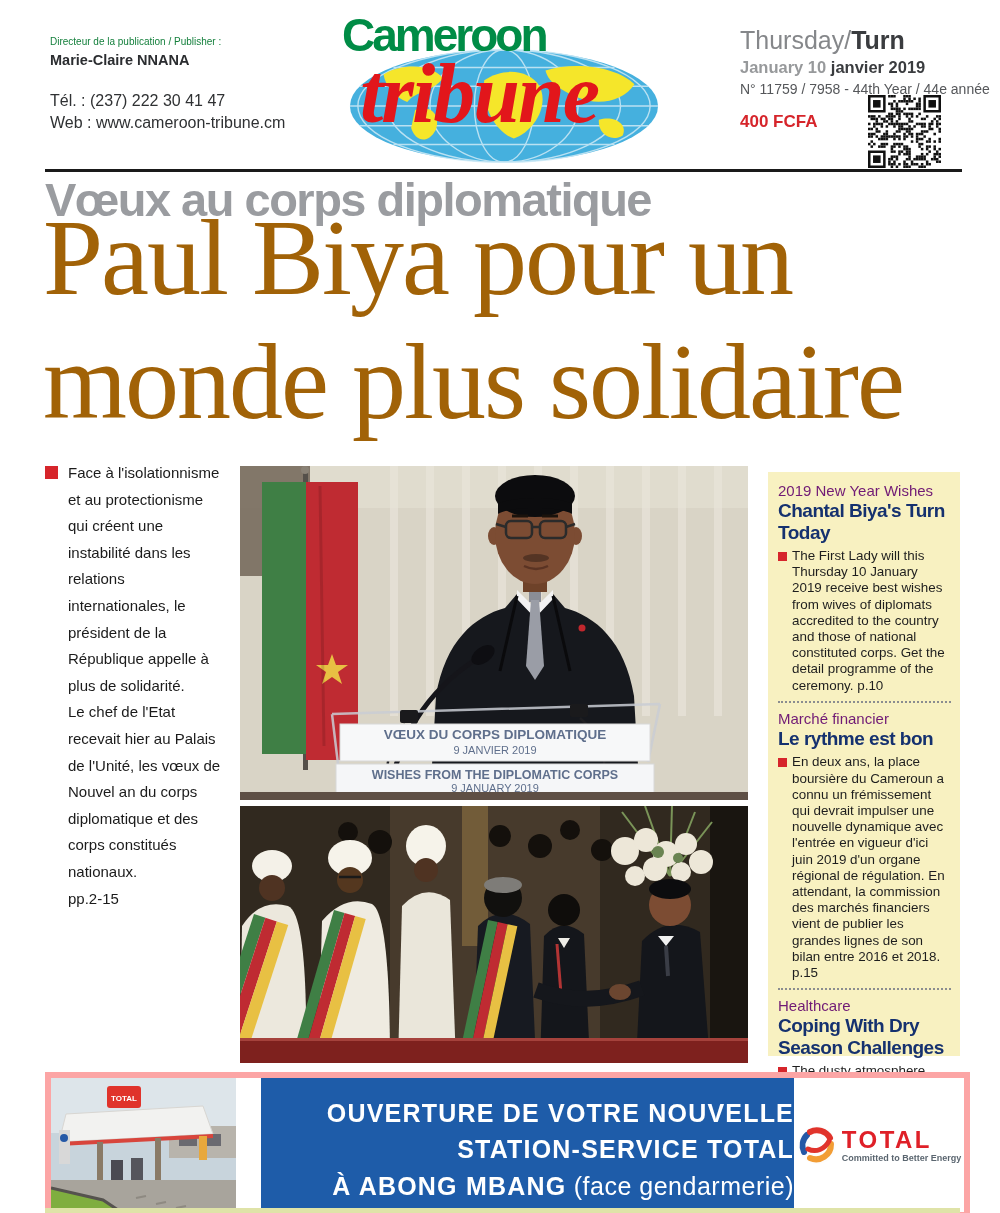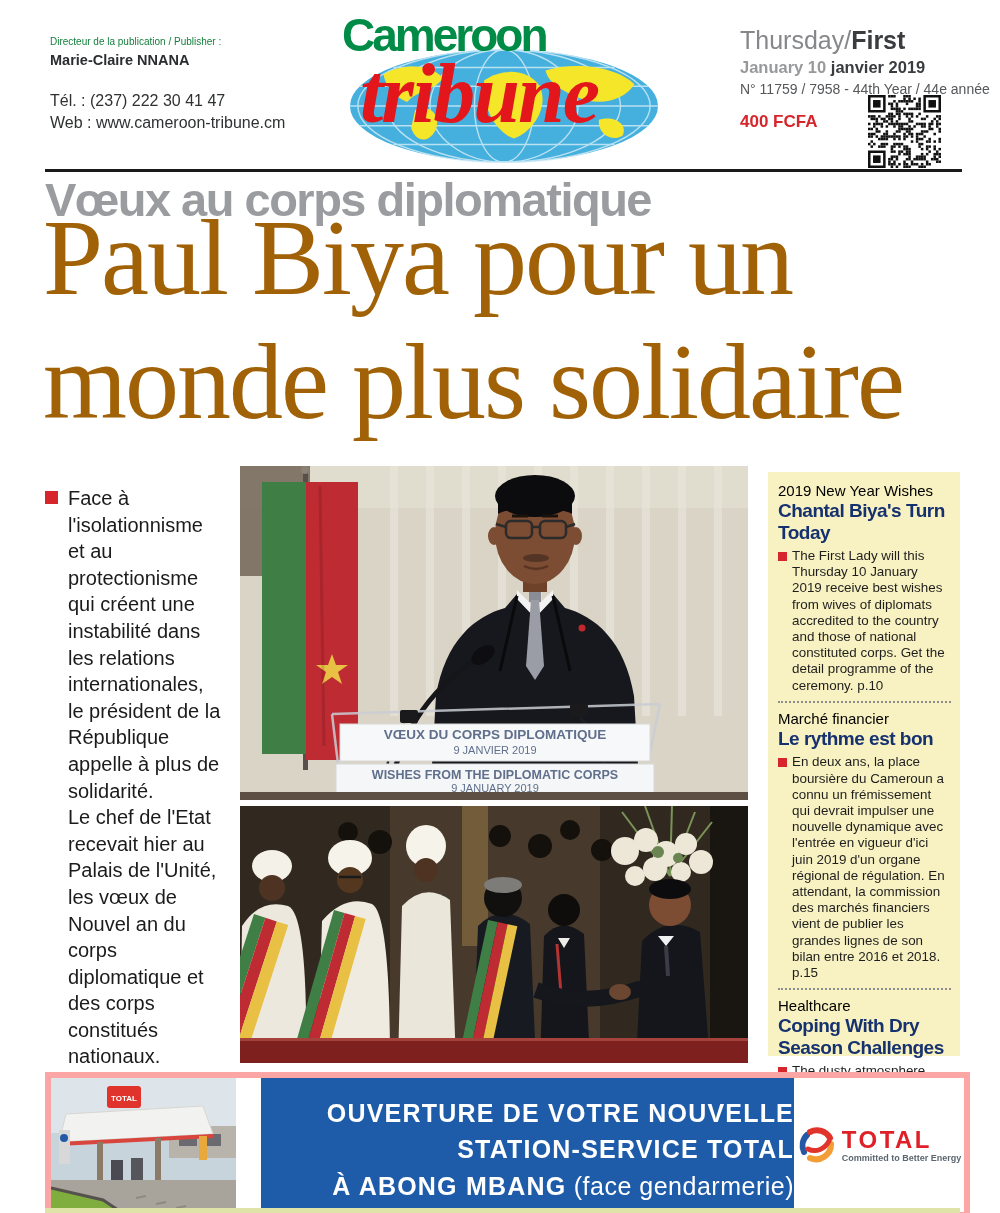--- a/index.html
+++ b/index.html
@@ -29,35 +29,35 @@
   .qr{left:868px;top:95px;width:73px;height:73px;}
 
   .masthead-rule{left:45px;top:169px;width:917px;height:3px;background:#1A1A1A;}
 
   
   .kicker{left:45px;top:175px;font-size:47px;font-weight:bold;color:#9A9CA0;letter-spacing:-1.5px;line-height:50px;}
   .headline{left:43px;top:196px;width:940px;font-family:"Liberation Serif",serif;font-weight:normal;
             color:#a16207;font-size:108px;line-height:124px;letter-spacing:-2px;}
   .headline span{display:block;}
 
-  .summary{left:45px;top:485px;width:178px;font-size:20px;line-height:26.6px;color:#1B1B1B;}
+  .summary{left:45px;top:460px;width:178px;font-size:15px;line-height:26.6px;color:#1B1B1B;}
   .summary p{margin:0;padding-left:23px;position:relative;}
   .lead-bullet{position:absolute;left:0;top:6px;width:13px;height:13px;background:#D6252B;}
 
   
   .photo1{left:240px;top:466px;width:508px;height:334px;}
   .photo2{left:240px;top:806px;width:508px;height:257px;}
   .photo1 svg,.photo2 svg{display:block;}
 
   
   .sidebar{left:768px;top:472px;width:192px;height:584px;background:#F8F1C1;
            padding:8px 9px 0 10px;box-sizing:border-box;}
   .sec{padding-bottom:7px;margin-bottom:7px;}
   .sec-sep{border-bottom:2px dotted #8B8D90;}
-  .sec-kicker{font-size:15px;color:#000000;margin:2px 0 1px;}
+  .sec-kicker{font-size:15px;color:#701a75;margin:2px 0 1px;}
   .sec-title{font-size:19px;font-weight:bold;color:#15316F;line-height:21.5px;letter-spacing:-0.5px;margin-bottom:5px;}
   .sec-body{font-size:13.4px;line-height:16.2px;color:#1E1E1E;position:relative;padding-left:14px;}
   .sec-bullet{position:absolute;left:0;top:4px;width:9px;height:9px;background:#D6252B;}
 
   
   .ad{left:45px;top:1072px;width:913px;height:134px;border:6px solid #fca5a5;display:flex;box-sizing:content-box;}
   .ad-photo{width:185px;height:134px;flex:none;}
   .ad-blue{flex:1;background:#1E5CA9;color:#fff;text-align:right;padding-top:17px;box-sizing:border-box;margin-left:25px;}
   .ad-l1,.ad-l2{font-size:25px;font-weight:bold;letter-spacing:1.2px;line-height:36px;}
   .ad-l3{font-size:25px;line-height:38px;letter-spacing:0.5px;}
@@ -97,21 +97,21 @@
       <path d="M70 64 C85 58 96 68 91 84 C83 99 70 96 66 82 Z"></path>
       <path d="M140 34 C160 20 186 24 196 40 C206 60 190 86 170 93 C150 86 137 58 140 34 Z"></path>
       <path d="M202 24 C236 14 276 22 292 38 C282 55 256 60 236 52 C220 45 205 37 202 24 Z"></path>
       <path d="M256 74 C271 69 286 78 280 90 C268 97 255 88 256 74 Z"></path>
     </g>
   </svg>
   <div class="abs logo-line1">Cameroon</div>
   <div class="abs logo-line2">tribune</div>
 
   <div class="abs day-line">
-    <span class="day-en">Thursday/</span><span class="day-fr">First</span>
+    <span class="day-en">Thursday/</span><span class="day-fr">Turn</span>
   </div>
   <div class="abs date-line">
     <span class="date-en">January 10 </span><span class="date-fr">janvier 2019</span>
   </div>
   <div class="abs issue-line">N° 11759 / 7958 - 44th Year / 44e année</div>
   <div class="abs price">400 FCFA</div>
 
   <svg class="abs qr" viewBox="0 0 29 29">
     <rect x="0" y="0" width="29" height="29" fill="#fff"></rect>
     <g fill="#111">

